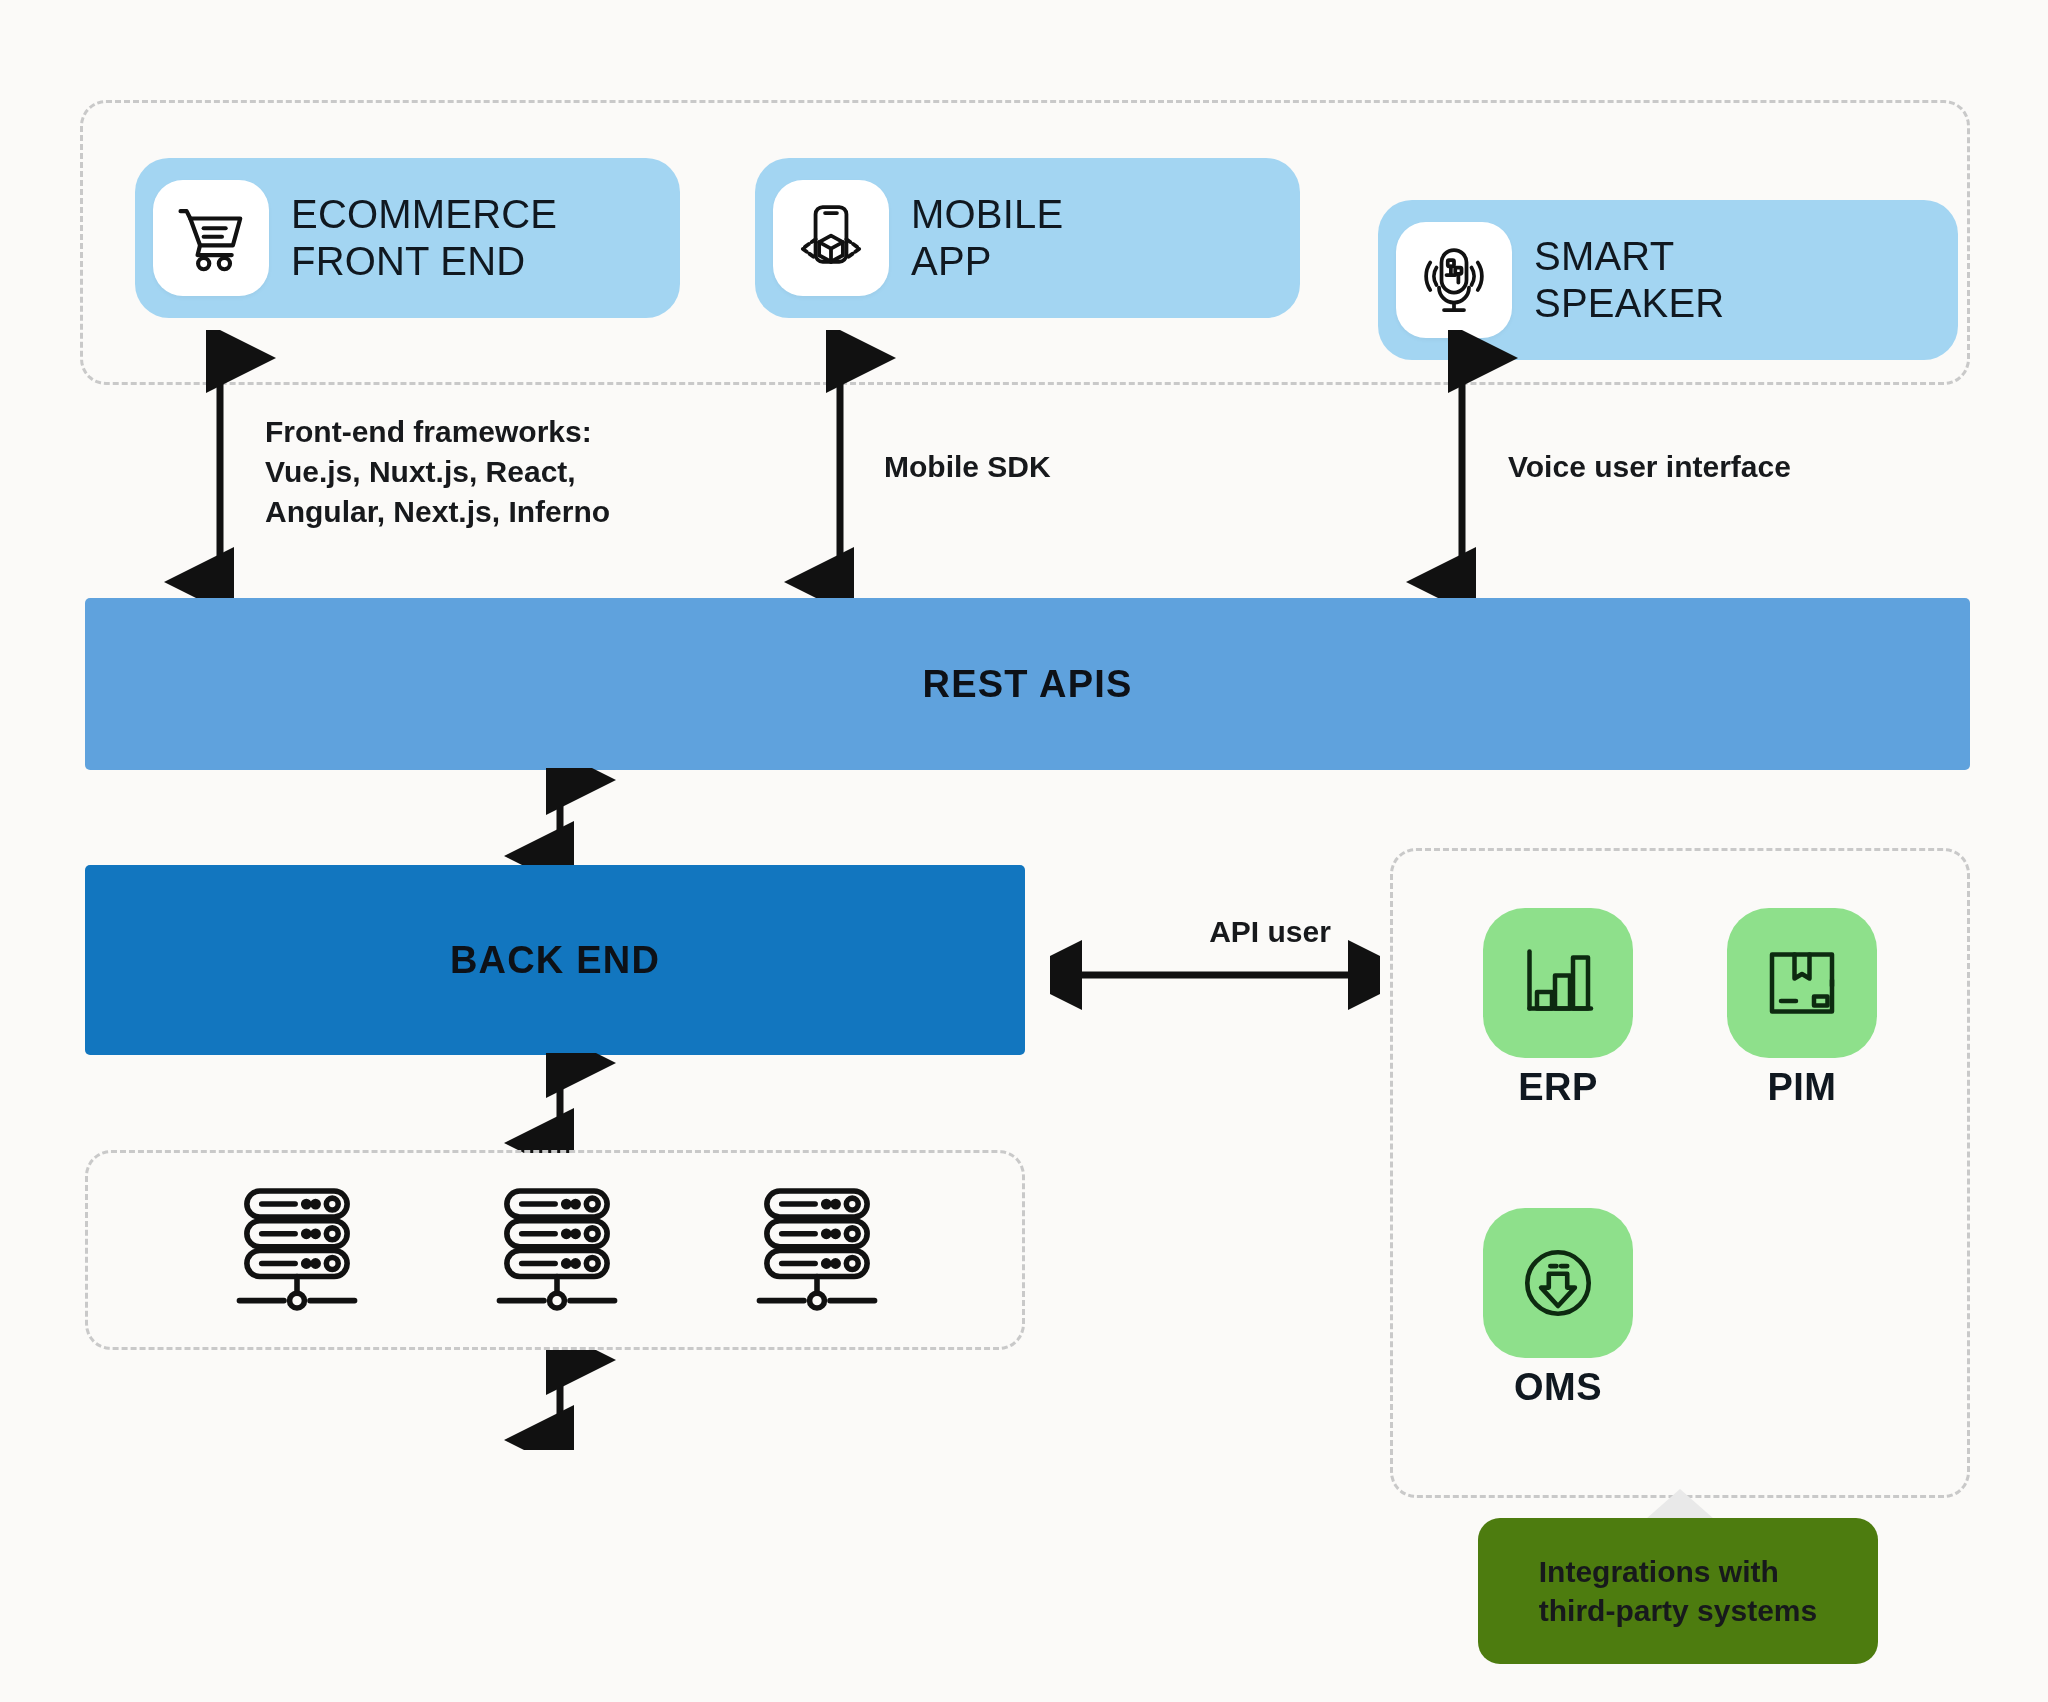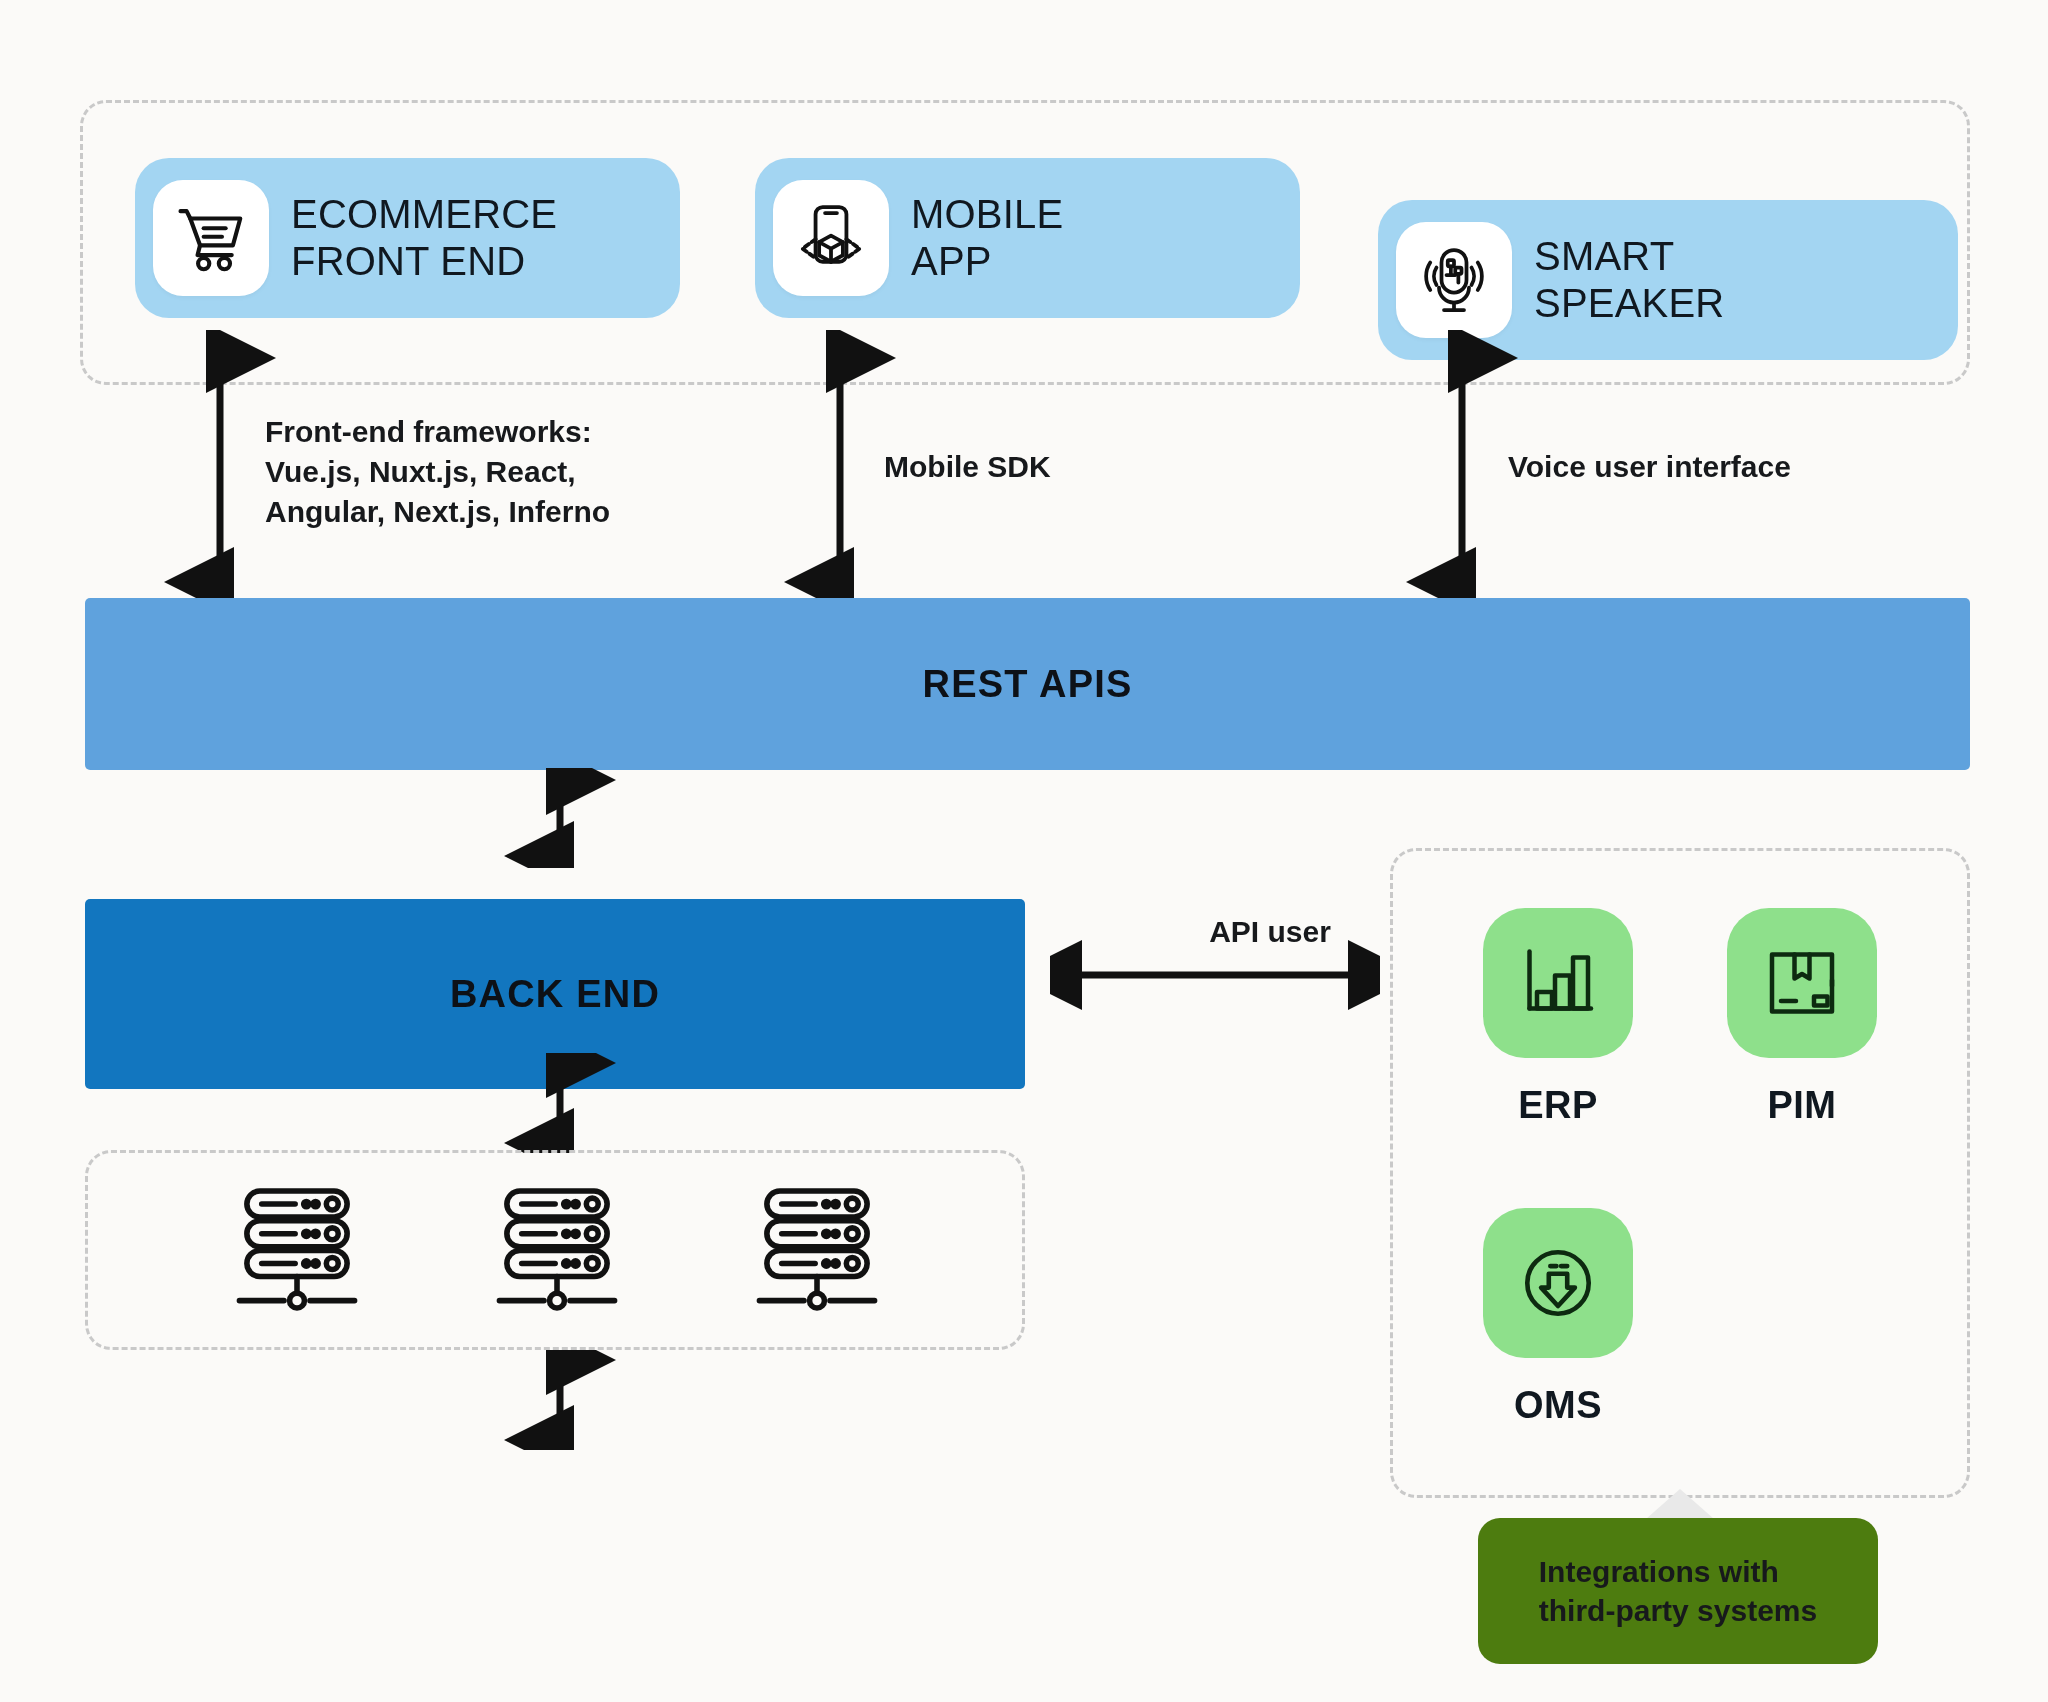--- a/index.html
+++ b/index.html
@@ -62,21 +62,21 @@
     display: flex;
     align-items: center;
     justify-content: center;
     border-radius: 5px;
     font-size: 38px;
     font-weight: 700;
     letter-spacing: 1.2px;
     color: #0d1117;
   }
   .bar-rest  { background: #5fa2dd; }
-  .bar-back  { background: #1276bf; margin-top: 34px; }
+  .bar-back  { background: #1276bf; }
   .bar-data  { background: #1276bf; }
 
   
   .annot {
     font-size: 30px;
     font-weight: 600;
     color: #17191c;
     line-height: 1.33;
     white-space: pre-line;
   }
@@ -90,21 +90,21 @@
   .integration-icon-box {
     width: 150px;
     height: 150px;
     background: #8ee08b;
     border-radius: 42px;
     display: flex;
     align-items: center;
     justify-content: center;
   }
   .integration-label {
-    margin-top: 26px;
+    margin-top: 8px;
     font-size: 38px;
     font-weight: 700;
     color: #101820;
     letter-spacing: 0.5px;
   }
 
   
   .callout {
     background: #4d7c0f;
     border-radius: 22px;

